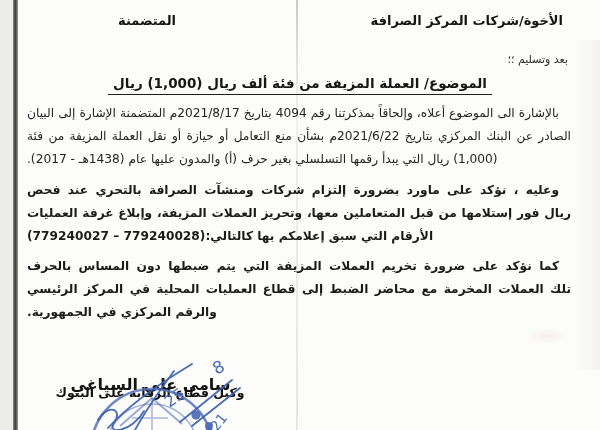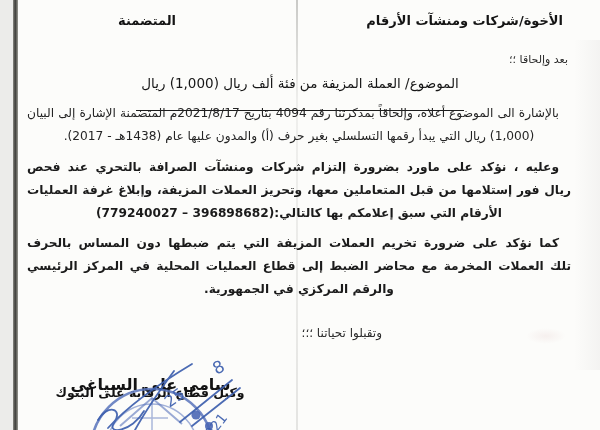--- a/index.html
+++ b/index.html
@@ -23,32 +23,32 @@
                    background: linear-gradient(to left, rgba(90,80,80,.05), transparent); }
   .smudge { position: absolute; right: 34px; top: 328px; width: 40px; height: 16px; border-radius: 50%;
             background: radial-gradient(ellipse, rgba(190,130,130,.10), transparent 70%); }
 
   
   .recipient { position: absolute; top: 13px; right: 37px; font-size: 13px; font-weight: bold; color: #141414; }
   .honorific { position: absolute; top: 13px; left: 118px; font-size: 13px; font-weight: bold; color: #141414; }
   .greeting  { position: absolute; top: 53px; right: 32px; font-size: 11px; color: #2b2b2b; }
 
   .subject-row { position: absolute; top: 73px; left: 0; right: 0; text-align: center; }
-  .subject { display: inline-block; font-size: 13.5px; font-weight: normal; color: #161616;
-             border-bottom: 1.6px solid #1d1d1d; padding: 0 5px 19px; }
+  .subject { display: inline-block; font-size: 13.5px; font-weight: bold; color: #161616;
+             border-bottom: 1.6px solid #1d1d1d; padding: 0 5px 3px; }
 
   
   .letter-body { position: absolute; top: 102px; left: 27px; right: 29px; font-size: 12.2px; line-height: 23px; }
   .para { margin: 0; }
   .para.p2 { margin-top: 8px; }
   .para.p3 { margin-top: 7px; }
   .para.emph .line { font-weight: bold; color: #1b1b1b; }
   .line { height: 23px; white-space: nowrap; }
   .line.just { white-space: normal; text-align: justify; text-align-last: justify; overflow: hidden; }
-  .line.end  { text-align: center; }
+  .line.end  { text-align: left; }
   .line.first { padding-right: 12px; }
 
   .closing { position: absolute; top: 326px; right: 218px; font-size: 12px; color: #2b2b2b; }
 
   
   .sig-name  { position: absolute; top: 375px; left: 63px; width: 175px; text-align: center;
                font-size: 16px; font-weight: bold; color: #131313; }
   .sig-title { position: absolute; top: 385px; left: 55px; width: 190px; text-align: center;
                font-size: 12.5px; font-weight: bold; color: #131313; }
 
@@ -58,46 +58,46 @@
 <body>
 
 <div class="page">
 
   <div class="scan-left-margin"></div>
   <div class="scan-left-edge"></div>
   <div class="fold-line"></div>
   <div class="wrinkle-right"></div>
   <div class="smudge"></div>
 
-  <div class="recipient">الأخوة/شركات ومنشآت الأرقام</div>
+  <div class="recipient">الأخوة/شركات المركز الصرافة</div>
   <div class="honorific">المتضمنة</div>
-  <div class="greeting">بعد وإلحاقا ؛؛</div>
+  <div class="greeting">بعد وتسليم ؛؛</div>
 
   <div class="subject-row">
     <span class="subject">الموضوع/ العملة المزيفة من فئة ألف ريال (1,000) ريال</span>
   </div>
 
   <div class="letter-body">
     <div class="para p1">
       <div class="line just first">بالإشارة الى الموضوع أعلاه، وإلحاقاً بمذكرتنا رقم 4094 بتاريخ 2021/8/17م المتضمنة الإشارة إلى البيان</div>
+      <div class="line just">الصادر عن البنك المركزي بتاريخ 2021/6/22م بشأن منع التعامل أو حيازة أو نقل العملة المزيفة من فئة</div>
       <div class="line end">(1,000) ريال التي يبدأ رقمها التسلسلي بغير حرف (أ) والمدون عليها عام (1438هـ - 2017).</div>
     </div>
     <div class="para p2 emph">
       <div class="line just first">وعليه ، نؤكد على ماورد بضرورة إلتزام شركات ومنشآت الصرافة بالتحري عند فحص أوراق العملة فئة ألف</div>
       <div class="line just">ريال فور إستلامها من قبل المتعاملين معها، وتحريز العملات المزيفة، وإبلاغ غرفة العمليات فور تلقيها وذلك على</div>
-      <div class="line end">الأرقام التي سبق إعلامكم بها كالتالي:(396898682 – 779240027)</div>
+      <div class="line end">الأرقام التي سبق إعلامكم بها كالتالي:(779240028 – 779240027)</div>
     </div>
     <div class="para p3 emph">
       <div class="line just first">كما نؤكد على ضرورة تخريم العملات المزيفة التي يتم ضبطها دون المساس بالحرف والرقم التسلسلي، وتسليم</div>
       <div class="line just">تلك العملات المخرمة مع محاضر الضبط إلى قطاع العمليات المحلية في المركز الرئيسي بالبنك المركزي، أو فروع</div>
       <div class="line end">والرقم المركزي في الجمهورية.</div>
     </div>
   </div>
 
-  <div class="closing">وتقبلوا تحياتنا ؛؛؛</div>
 
   <div class="sig-name">سامي علي السياغي</div>
   <div class="sig-title">وكيل قطاع الرقابة على البنوك</div>
 
   <svg class="ink-layer" viewBox="0 0 220 82" xmlns="http://www.w3.org/2000/svg">
 
     <g stroke="#5873bb" fill="none">
       <circle cx="72" cy="102" r="61" stroke-width="2.6" opacity="0.85"></circle>
       <circle cx="72" cy="102" r="46" stroke-width="1.6" opacity="0.55"></circle>
       <path d="M 40 78 L 72 50 L 102 76" stroke-width="2" opacity="0.6"></path>

